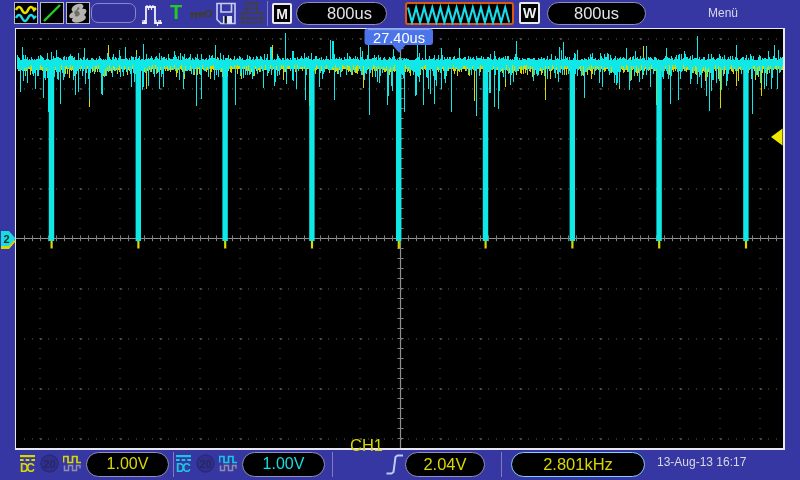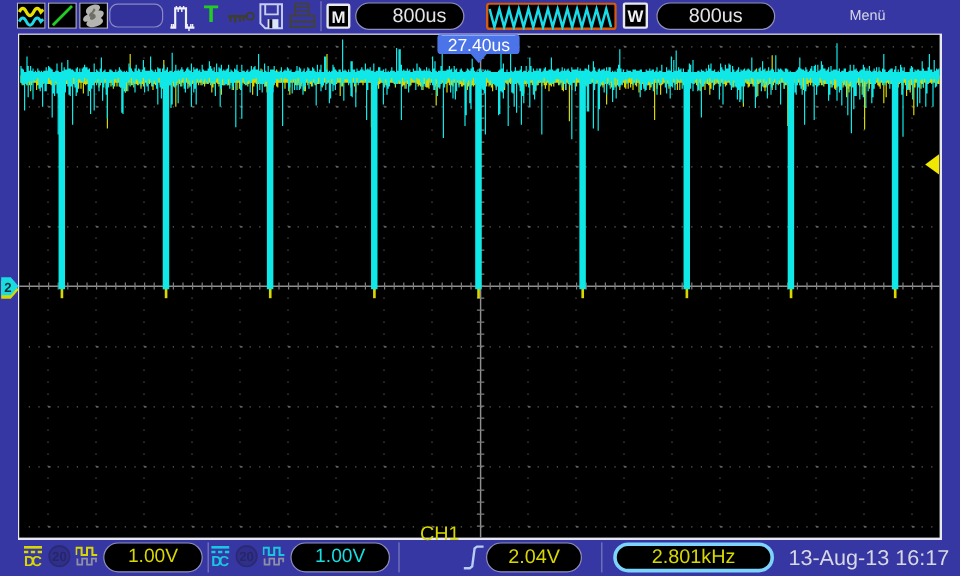--- a/index.html
+++ b/index.html
@@ -132,16 +132,16 @@
   </div>
 <div style="position:absolute;left:331.5px;top:452px;width:1.5px;height:25px;background:#7d7dbe"></div>
 <div style="position:absolute;left:350px;top:436px;font-size:16.5px;color:#d8d800">CH1</div>
 <svg style="position:absolute;left:386px;top:452px" width="18" height="23" viewBox="0 0 18 23">
     <path d="M0.5 21.5 H5.5 L7.5 20 L9.5 5 L11.5 3.5 L17 3.5" stroke="#b8ccf4" stroke-width="2" fill="none"></path>
   </svg>
 <div style="position:absolute;left:405px;top:451.5px;width:80px;height:25px;background:#000000;border:1px solid #9090bc;border-radius:12.5px;box-sizing:border-box;display:flex;align-items:center;justify-content:center">
     <span style="color:#d8d800;font-size:16.5px;position:relative;left:0px">2.04V</span>
   </div>
 <div style="position:absolute;left:500.5px;top:452px;width:1.5px;height:25px;background:#7d7dbe"></div>
-<div style="position:absolute;left:511px;top:451.5px;width:134px;height:25px;background:#000;border:3px solid #7dd3fc;border-radius:12.5px;box-sizing:border-box;display:flex;align-items:center;justify-content:center">
+<div style="position:absolute;left:511px;top:451.5px;width:134px;height:25px;background:#000;border:1px solid #7dd3fc;border-radius:12.5px;box-sizing:border-box;display:flex;align-items:center;justify-content:center">
     <span style="color:#d8d800;font-size:16.5px;position:relative;left:0px">2.801kHz</span>
   </div>
-<div style="position:absolute;left:657px;top:455px;font-size:18px;color:#d8d8e4">13-Aug-13 16:17</div>
+<div style="position:absolute;left:657px;top:455px;font-size:12px;color:#d8d8e4">13-Aug-13 16:17</div>
 
 </body></html>

